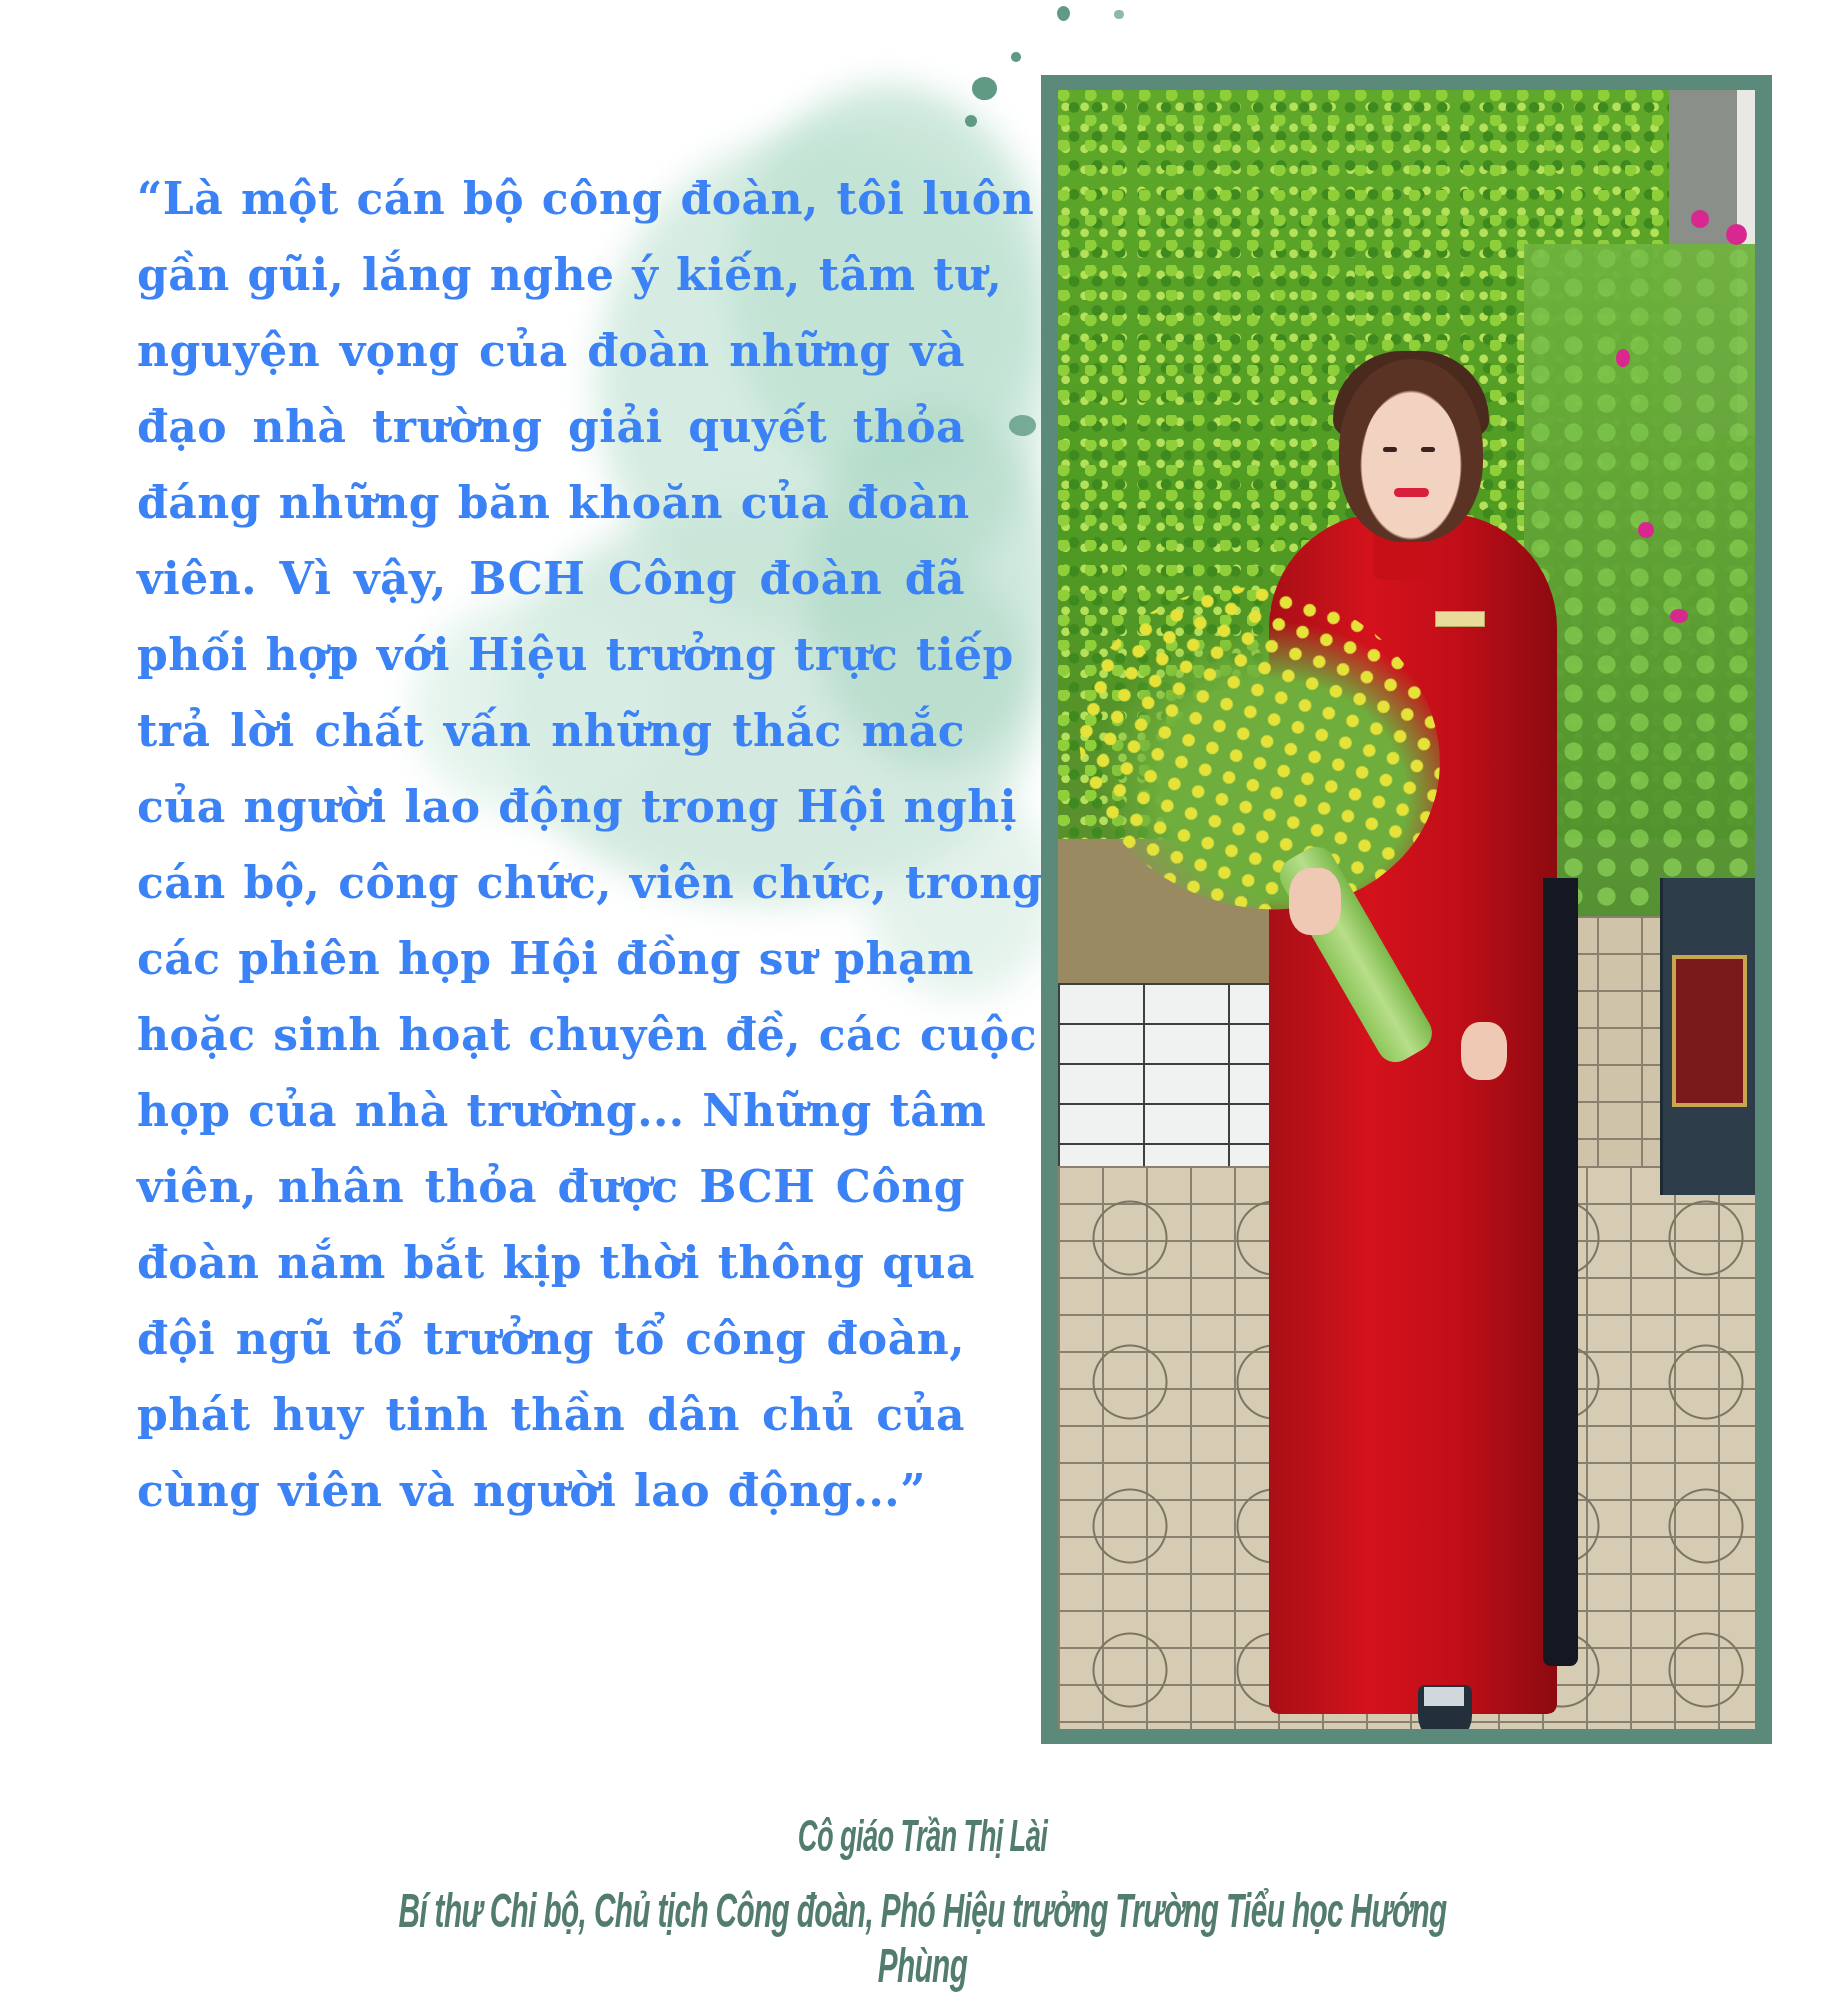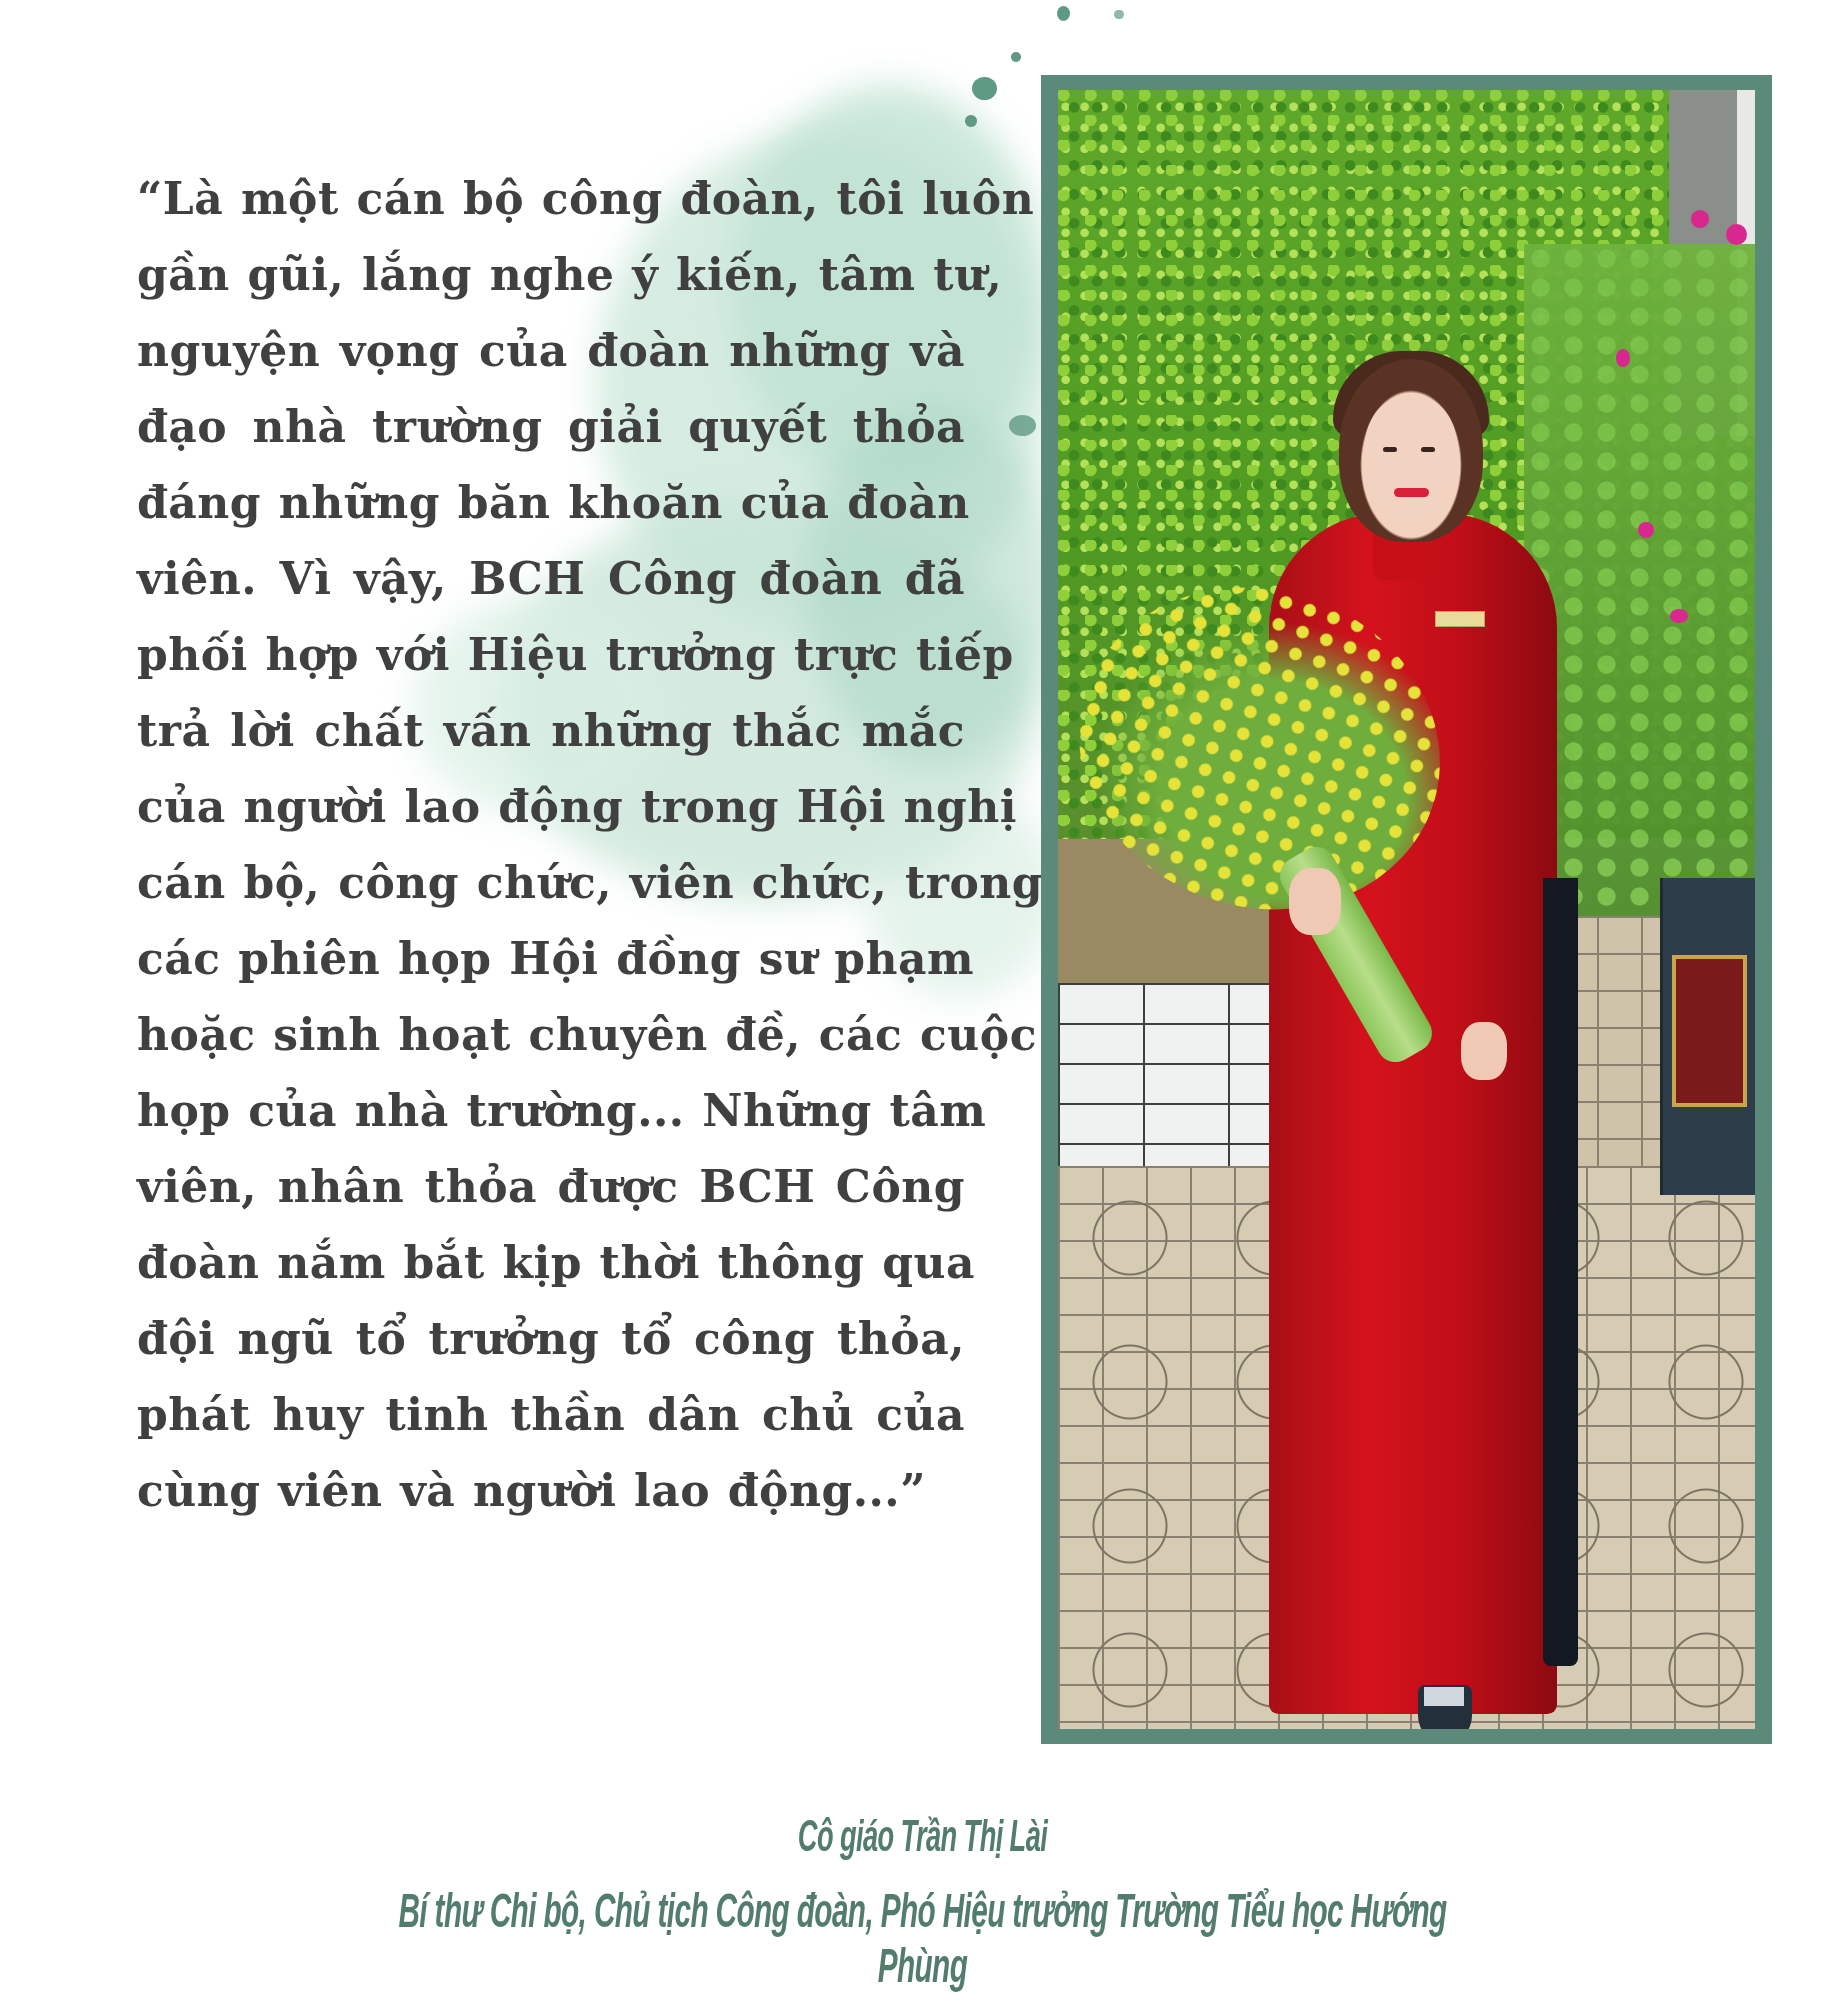--- a/index.html
+++ b/index.html
@@ -6,21 +6,21 @@
     body {
       width: 1845px; height: 2015px; position: relative; overflow: hidden;
       background: #ffffff;
       font-family: "DejaVu Serif", serif;
     }
     .splash { position: absolute; border-radius: 50%; filter: blur(17.3px); }
     .dot { position: absolute; border-radius: 50%; background: #5f9a85; }
     .quote {
       position: absolute; left: 137px; top: 161px; width: 828px;
       font-family: "DejaVu Serif", serif; font-weight: bold;
-      font-size: 44px; line-height: 76px; color: #404040;
+      font-size: 44px; line-height: 76px; color: #3b82f6;
       text-align: justify; text-align-last: left;
       letter-spacing: 0.5px; word-spacing: 1.9px;
     }
     .quote .line { display: block; white-space: nowrap; text-align: justify; text-align-last: justify; height: 76px; }
     .quote .line.last { text-align-last: left; }
     .frame {
       position: absolute; left: 1041px; top: 75px; width: 731px; height: 1669px;
       background: #5b8a7a; box-sizing: border-box;
     }
     .photo {
@@ -129,21 +129,21 @@
   <span class="line">viên. Vì vậy, BCH Công đoàn đã</span>
   <span class="line">phối hợp với Hiệu trưởng trực tiếp</span>
   <span class="line">trả lời chất vấn những thắc mắc</span>
   <span class="line">của người lao động trong Hội nghị</span>
   <span class="line">cán bộ, công chức, viên chức, trong</span>
   <span class="line">các phiên họp Hội đồng sư phạm</span>
   <span class="line">hoặc sinh hoạt chuyên đề, các cuộc</span>
   <span class="line">họp của nhà trường... Những tâm</span>
   <span class="line">viên, nhân thỏa được BCH Công</span>
   <span class="line">đoàn nắm bắt kịp thời thông qua</span>
-  <span class="line">đội ngũ tổ trưởng tổ công thỏa,</span>
+  <span class="line">đội ngũ tổ trưởng tổ công đoàn,</span>
   <span class="line">phát huy tinh thần dân chủ của</span>
   <span class="line last">cùng viên và người lao động...”</span>
 </div>
 
 <div class="frame">
   <div class="photo">
     <div class="hedge"></div>
     <div class="wall-gray"></div>
     <div class="wall-gray2"></div>
     <div class="bush-right"></div>

